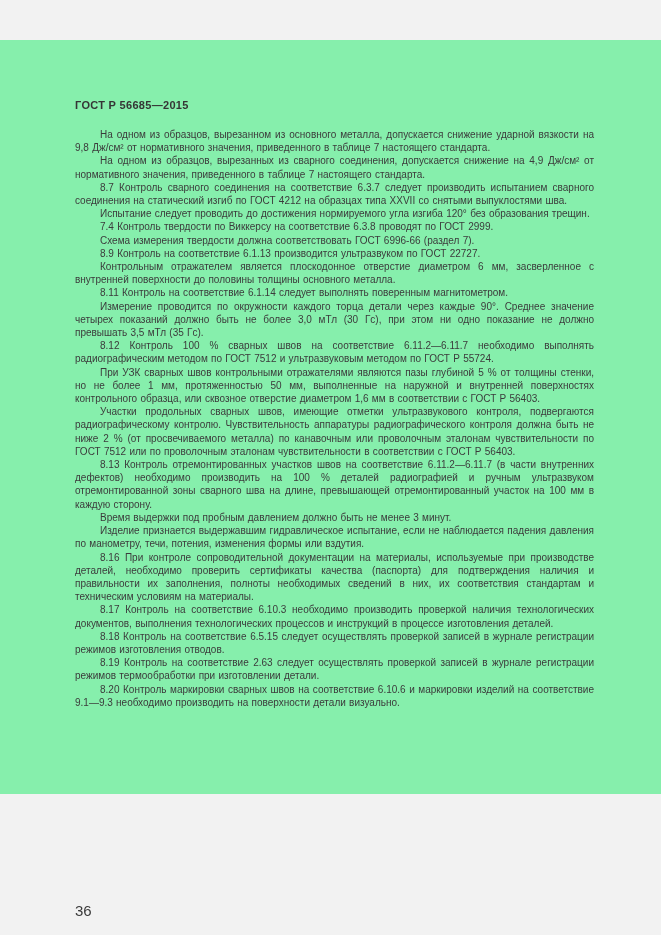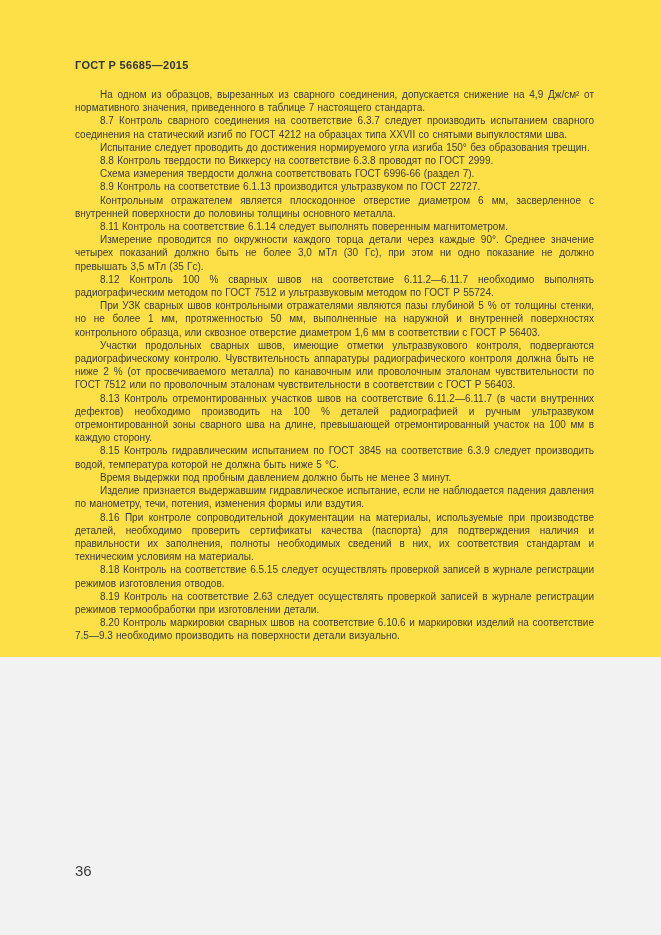--- a/index.html
+++ b/index.html
@@ -8,24 +8,25 @@
   }
   body {
     width: 661px;
     height: 935px;
     background: #f2f2f2;
     overflow: hidden;
   }
   .page {
     position: relative;
     width: 661px;
-    height: 657px;
-    background: #fde047;
+    height: 754px;
+    background: #86efac;
     font-family: "Liberation Sans", sans-serif;
     color: #3b3b3b;
+    margin-top: 40px;
   }
   .doc-header {
     position: absolute;
     left: 75px;
     top: 59px;
     font-size: 11px;
     font-weight: bold;
     letter-spacing: 0.3px;
     color: #353535;
   }
@@ -51,36 +52,37 @@
     color: #3b3b3b;
   }
 </style>
 </head>
 <body>
 
 <div class="page">
   <div class="doc-header">ГОСТ Р 56685—2015</div>
 
   <div class="content">
+    <p>На одном из образцов, вырезанном из основного металла, допускается снижение ударной вязкости на 9,8 Дж/см² от нормативного значения, приведенного в таблице 7 настоящего стандарта.</p>
     <p>На одном из образцов, вырезанных из сварного соединения, допускается снижение на 4,9 Дж/см² от нормативного значения, приведенного в таблице 7 настоящего стандарта.</p>
     <p>8.7 Контроль сварного соединения на соответствие 6.3.7 следует производить испытанием сварного соединения на статический изгиб по ГОСТ 4212 на образцах типа XXVII со снятыми выпуклостями шва.</p>
-    <p>Испытание следует проводить до достижения нормируемого угла изгиба 150° без образования трещин.</p>
-    <p>8.8 Контроль твердости по Виккерсу на соответствие 6.3.8 проводят по ГОСТ 2999.</p>
+    <p>Испытание следует проводить до достижения нормируемого угла изгиба 120° без образования трещин.</p>
+    <p>7.4 Контроль твердости по Виккерсу на соответствие 6.3.8 проводят по ГОСТ 2999.</p>
     <p>Схема измерения твердости должна соответствовать ГОСТ 6996-66 (раздел 7).</p>
     <p>8.9 Контроль на соответствие 6.1.13 производится ультразвуком по ГОСТ 22727.</p>
     <p>Контрольным отражателем является плоскодонное отверстие диаметром 6 мм, засверленное с внутренней поверхности до половины толщины основного металла.</p>
     <p>8.11 Контроль на соответствие 6.1.14 следует выполнять поверенным магнитометром.</p>
     <p>Измерение проводится по окружности каждого торца детали через каждые 90°. Среднее значение четырех показаний должно быть не более 3,0 мТл (30 Гс), при этом ни одно показание не должно превышать 3,5 мТл (35 Гс).</p>
     <p>8.12 Контроль 100 % сварных швов на соответствие 6.11.2—6.11.7 необходимо выполнять радиографическим методом по ГОСТ 7512 и ультразвуковым методом по ГОСТ Р 55724.</p>
     <p>При УЗК сварных швов контрольными отражателями являются пазы глубиной 5 % от толщины стенки, но не более 1 мм, протяженностью 50 мм, выполненные на наружной и внутренней поверхностях контрольного образца, или сквозное отверстие диаметром 1,6 мм в соответствии с ГОСТ Р 56403.</p>
     <p>Участки продольных сварных швов, имеющие отметки ультразвукового контроля, подвергаются радиографическому контролю. Чувствительность аппаратуры радиографического контроля должна быть не ниже 2 % (от просвечиваемого металла) по канавочным или проволочным эталонам чувствительности по ГОСТ 7512 или по проволочным эталонам чувствительности в соответствии с ГОСТ Р 56403.</p>
     <p>8.13 Контроль отремонтированных участков швов на соответствие 6.11.2—6.11.7 (в части внутренних дефектов) необходимо производить на 100 % деталей радиографией и ручным ультразвуком отремонтированной зоны сварного шва на длине, превышающей отремонтированный участок на 100 мм в каждую сторону.</p>
-    <p>8.15 Контроль гидравлическим испытанием по ГОСТ 3845 на соответствие 6.3.9 следует производить водой, температура которой не должна быть ниже 5 °С.</p>
     <p>Время выдержки под пробным давлением должно быть не менее 3 минут.</p>
     <p>Изделие признается выдержавшим гидравлическое испытание, если не наблюдается падения давления по манометру, течи, потения, изменения формы или вздутия.</p>
     <p>8.16 При контроле сопроводительной документации на материалы, используемые при производстве деталей, необходимо проверить сертификаты качества (паспорта) для подтверждения наличия и правильности их заполнения, полноты необходимых сведений в них, их соответствия стандартам и техническим условиям на материалы.</p>
+    <p>8.17 Контроль на соответствие 6.10.3 необходимо производить проверкой наличия технологических документов, выполнения технологических процессов и инструкций в процессе изготовления деталей.</p>
     <p>8.18 Контроль на соответствие 6.5.15 следует осуществлять проверкой записей в журнале регистрации режимов изготовления отводов.</p>
     <p>8.19 Контроль на соответствие 2.63 следует осуществлять проверкой записей в журнале регистрации режимов термообработки при изготовлении детали.</p>
-    <p>8.20 Контроль маркировки сварных швов на соответствие 6.10.6 и маркировки изделий на соответствие 7.5—9.3 необходимо производить на поверхности детали визуально.</p>
+    <p>8.20 Контроль маркировки сварных швов на соответствие 6.10.6 и маркировки изделий на соответствие 9.1—9.3 необходимо производить на поверхности детали визуально.</p>
   </div>
 
   <div class="page-number">36</div>
 </div>
 
 </body></html>

